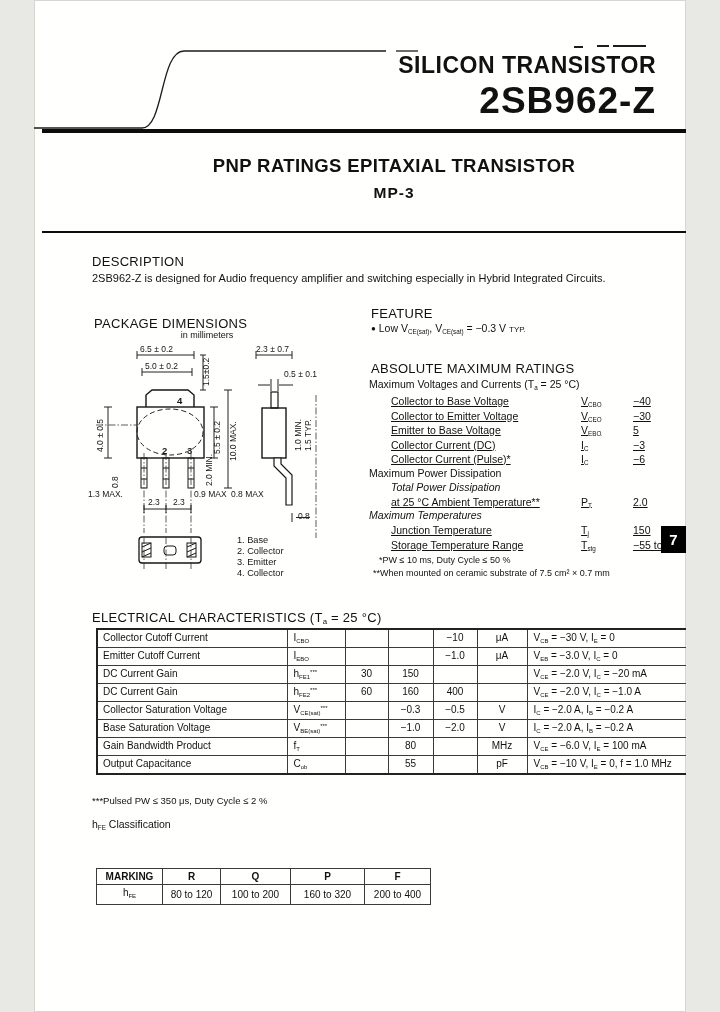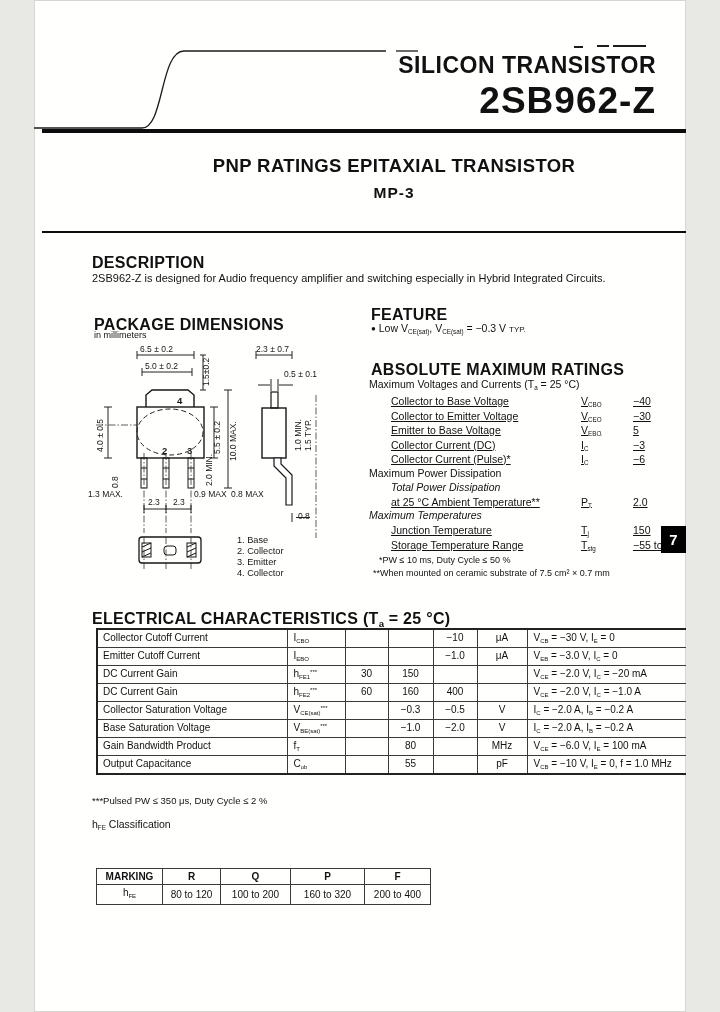--- a/index.html
+++ b/index.html
@@ -8,21 +8,21 @@
         box-shadow:inset 0 0 0 1px #d7d7d2;}
   .abs{position:absolute;}
   .rule{position:absolute;background:#0c0c0c;}
   .i{font-style:italic;}
   sub{font-size:0.60em;vertical-align:-0.30em;letter-spacing:0;}
   sup{font-size:0.60em;vertical-align:0.55em;}
   .brand{font-size:23px;font-weight:bold;letter-spacing:0.5px;}
   .part{font-size:37px;font-weight:bold;letter-spacing:1px;}
   .subtitle{font-size:18.5px;font-weight:bold;letter-spacing:0.4px;text-align:center;width:720px;}
   .mp3{font-size:15.5px;font-weight:bold;letter-spacing:1px;text-align:center;width:720px;}
-  .h2{font-size:16px;font-weight:bold;letter-spacing:0.3px;}
+  .h2{font-size:13px;font-weight:normal;letter-spacing:0.3px;}
   .body-text{font-size:11px;}
   .small{font-size:9px;}
   
   .amr{position:absolute;left:335px;width:356px;font-size:10.5px;text-decoration:underline;}
   .amr-row{display:flex;height:14.5px;line-height:14.5px;}
   .amr-label{width:212px;padding-left:22px;box-sizing:border-box;white-space:nowrap;}
   .amr-sym{width:52px;white-space:nowrap;}
   .amr-val{width:62px;text-align:left;white-space:nowrap;}
   .amr-unit{width:30px;text-align:right;white-space:nowrap;}
   
@@ -62,21 +62,21 @@
 
   <div class="abs subtitle" style="top:155px;left:0">PNP RATINGS EPITAXIAL TRANSISTOR</div>
   <div class="abs mp3" style="top:184px;left:0">MP-3</div>
 
   <div class="rule" style="left:8px;top:231px;width:704px;height:2px"></div>
 
   <div class="abs h2" style="left:58px;top:254px">DESCRIPTION</div>
   <div class="abs body-text" style="left:58px;top:272px;width:648px">2SB962-Z is designed for Audio frequency amplifier and switching especially in Hybrid Integrated Circuits.</div>
 
   <div class="abs h2" style="left:60px;top:316px;width:250px;text-align:left">PACKAGE DIMENSIONS</div>
-  <div class="abs small" style="left:60px;top:330px;width:250px;text-align:left">in millimeters</div>
+  <div class="abs small" style="left:48px;top:330px;width:250px;text-align:center">in millimeters</div>
 
   <svg class="abs" style="left:48px;top:333px" width="300" height="270" viewBox="0 0 300 270">
 
     <text x="58" y="19">6.5 ± 0.2</text>
     <path d="M55,22 L112,22 M55,18 L55,26 M112,18 L112,26" stroke="#222" fill="none"></path>
 
     <text x="63" y="36">5.0 ± 0.2</text>
     <path d="M60,39 L110,39 M60,35 L60,43 M110,35 L110,43" stroke="#222" fill="none"></path>
 
     <text transform="rotate(-90 127 53)" x="127" y="53">1.5±0.2</text>

